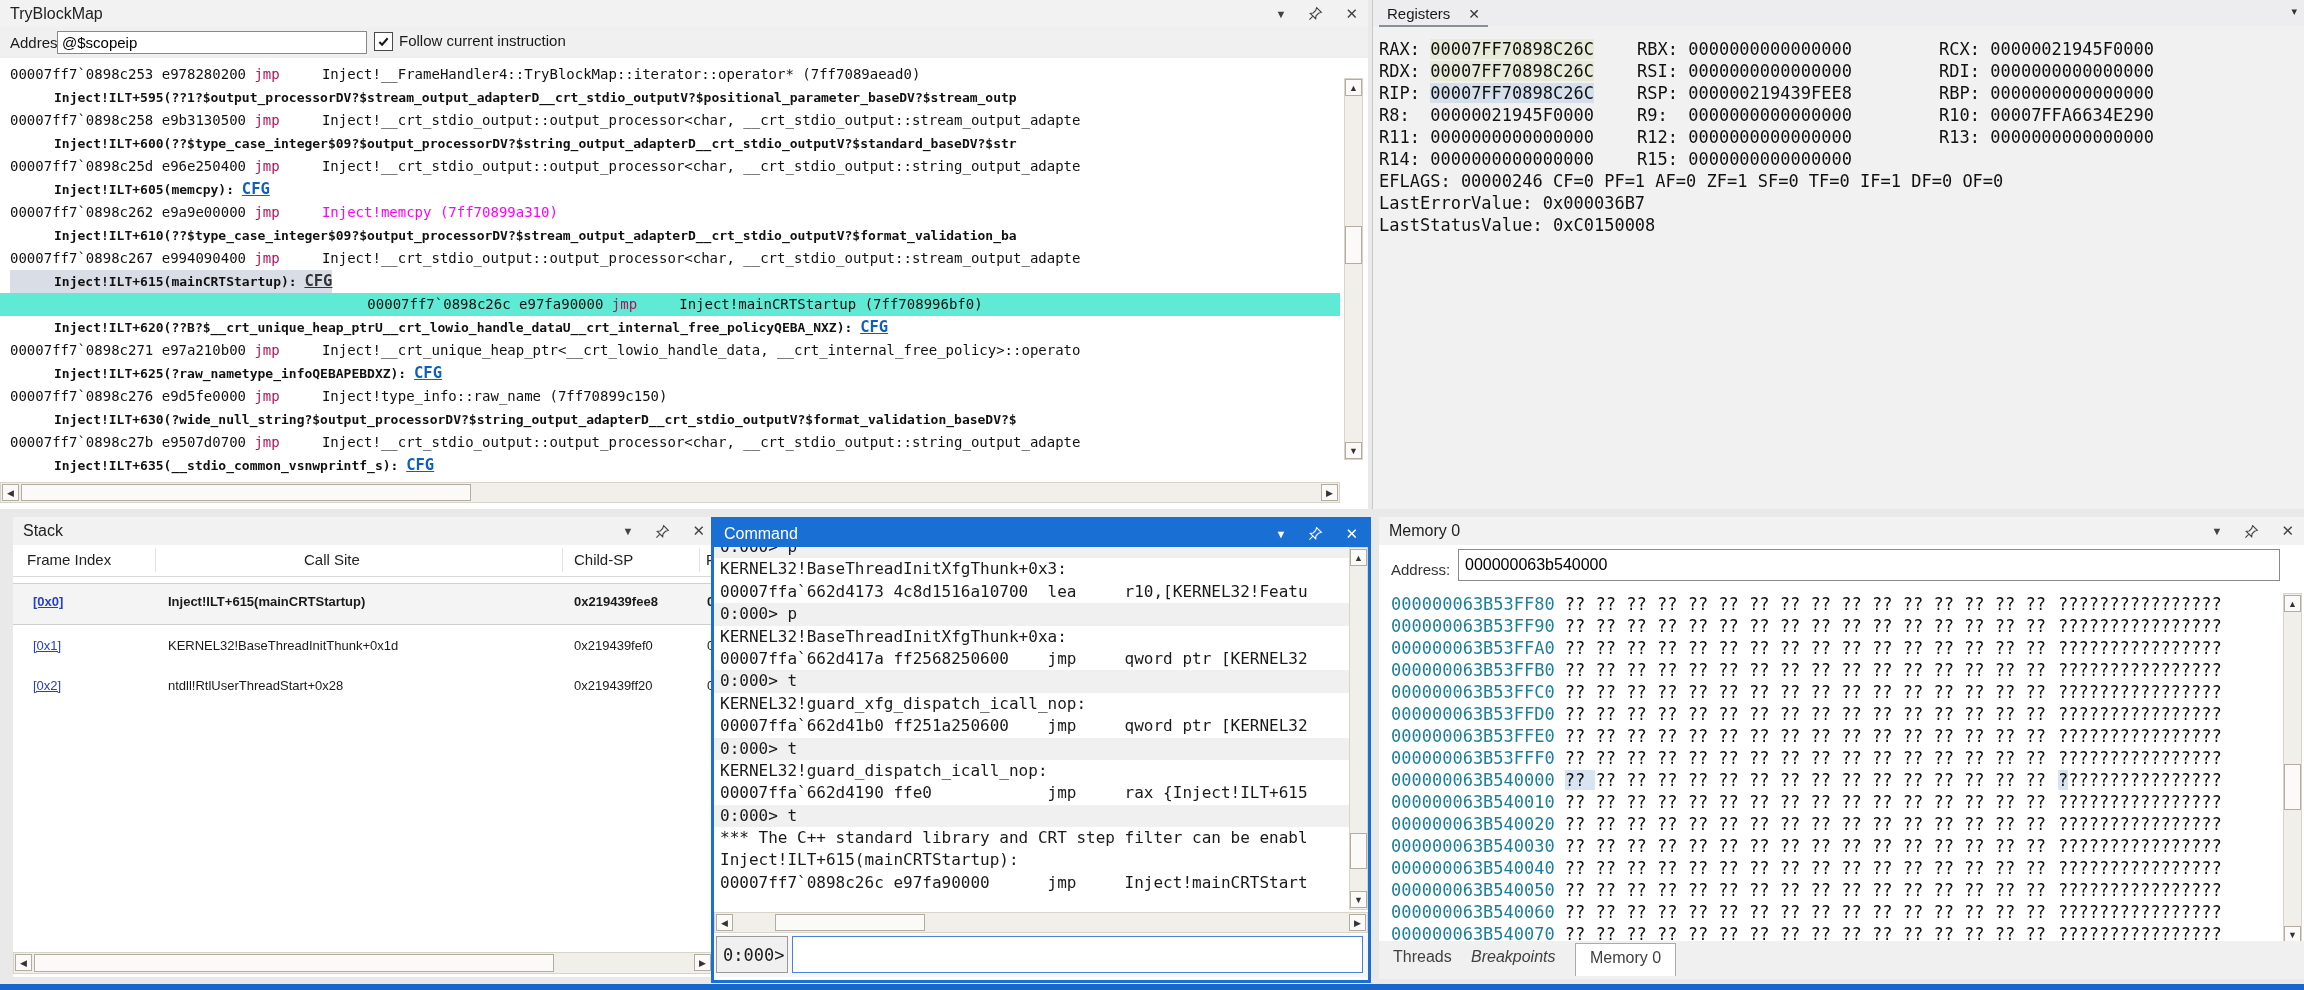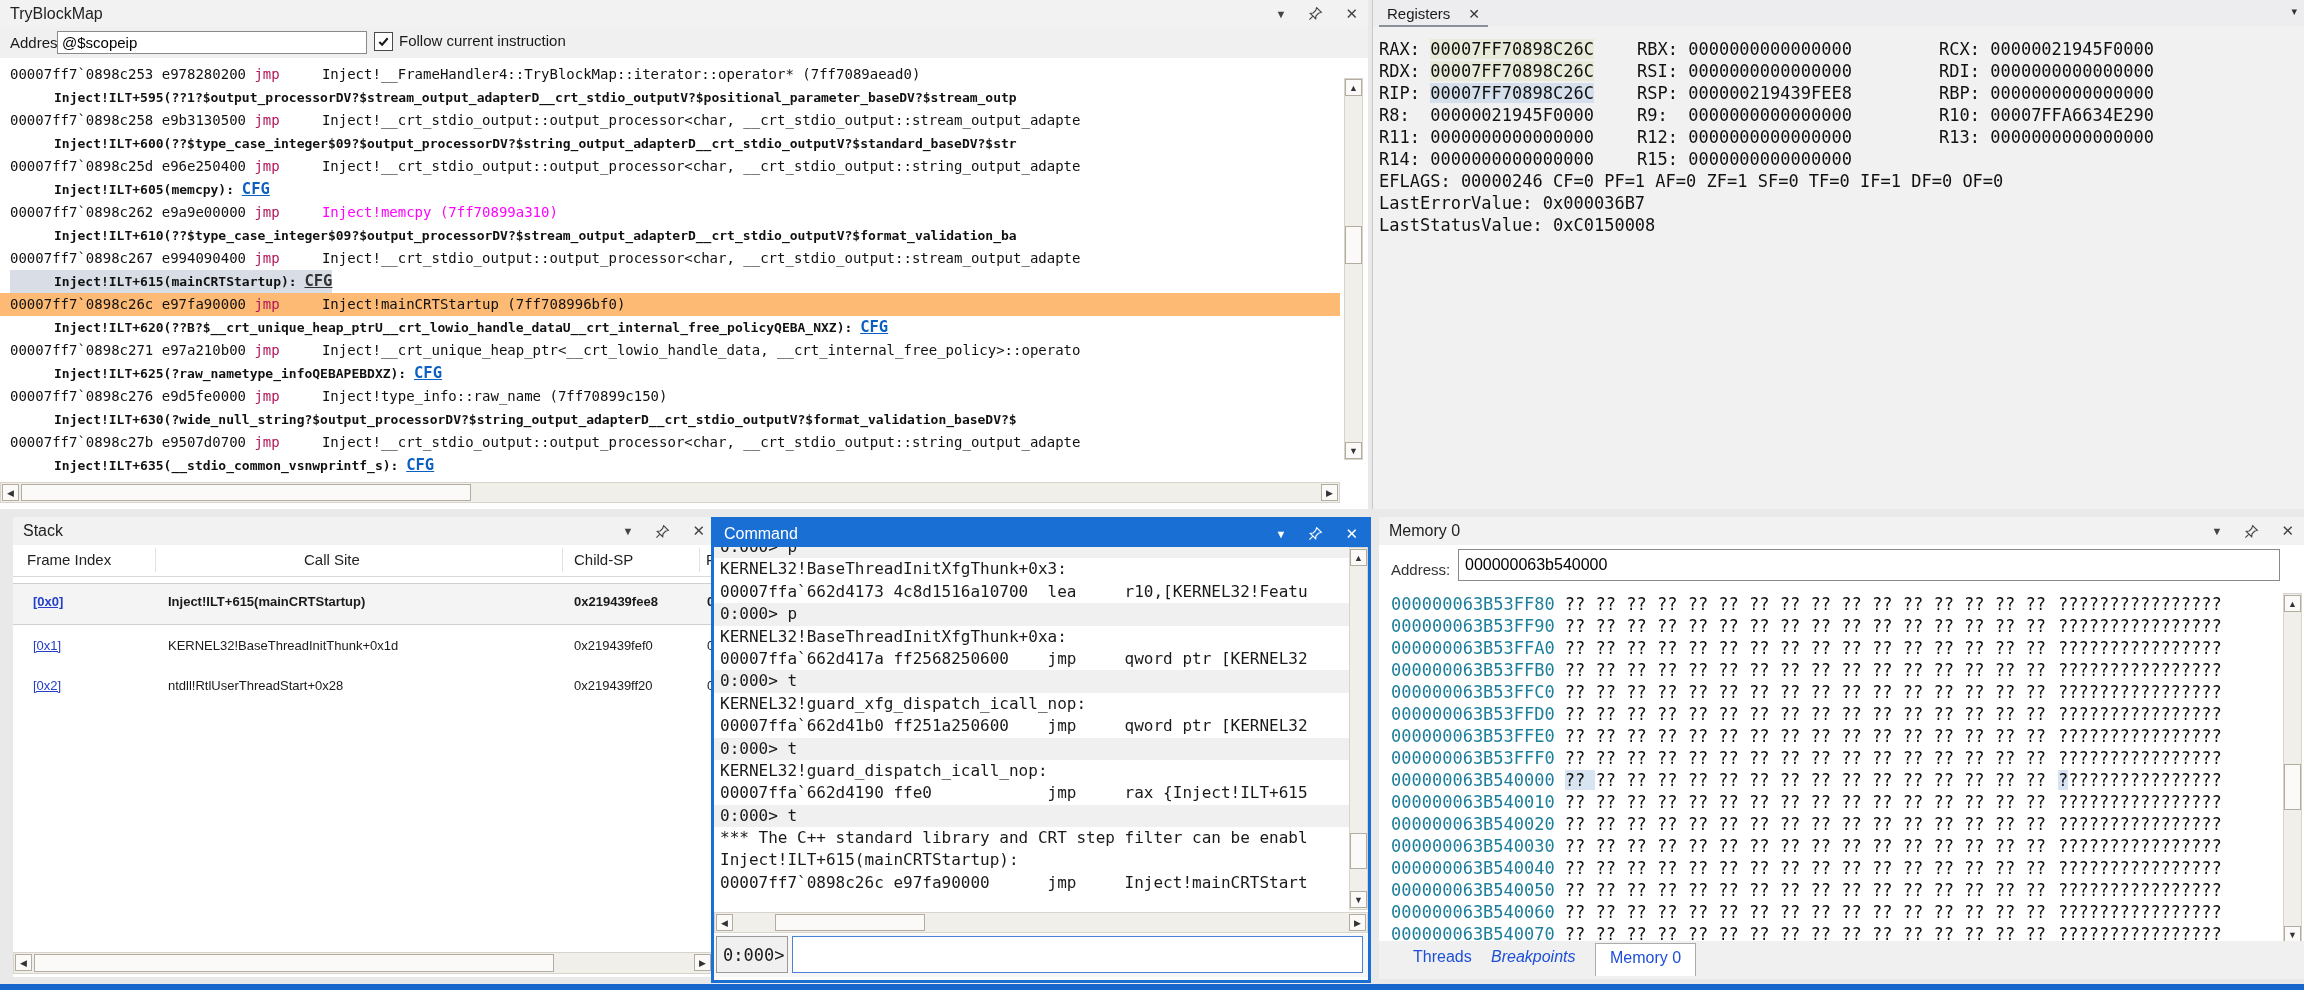--- a/index.html
+++ b/index.html
@@ -20,21 +20,21 @@
   #disasm-addr-input{position:absolute;left:57px;top:4px;width:300px;height:21px;border:1px solid #8A8A8A;
                      font-family:"Liberation Sans",sans-serif;font-size:15px;padding:0 4px;background:#fff;}
   .checkbox{position:absolute;left:374px;top:5px;width:17px;height:17px;border:1px solid #4a4a4a;background:#fff;
             display:flex;align-items:center;justify-content:center;}
   #follow-label{position:absolute;left:399px;top:5px;font-size:15px;}
   #disasm-lines{position:absolute;left:0;top:58px;width:1340px;height:422px;overflow:hidden;background:#fff;
                 font-family:"DejaVu Sans Mono",monospace;font-size:14px;white-space:pre;}
   .dline{height:23px;line-height:23px;padding-left:10px;overflow:hidden;}
   .dline.partial{height:5px;line-height:5px;}
   .psliver{display:inline-block;margin-left:44px;width:1120px;height:4px;border-bottom:2px solid #222;}
-  .dline.current{background:#fdba74;}
+  .dline.current{background:#5eead4;text-align:center;}
   .daddr,.dbytes{color:#111;}
   .dmnem{color:#B4155A;}
   .dop{color:#111;}
   .dop.sym{color:#FF00FF;}
   .dlabelwrap{display:inline-block;padding-left:44px;}
   .dlabelwrap.sel{background:#D9DEE6;}
   .dlabel{font-size:13px;font-weight:bold;color:#111;text-align:center;}
   a.cfg{font-size:15.5px;font-weight:bold;color:#0B5FC0;text-decoration:underline;cursor:pointer;}
   .dlabelwrap.sel a.cfg{color:#333;}
   
@@ -89,21 +89,21 @@
   #mem-addr-input{position:absolute;left:79px;top:4px;width:822px;height:32px;border:1px solid #8A8A8A;box-sizing:border-box;
                   font-family:"Liberation Sans",sans-serif;font-size:16px;padding:0 6px;}
   #mem-dump{position:absolute;left:12px;top:76px;width:876px;height:352px;overflow:hidden;
             font-family:"DejaVu Sans Mono",monospace;font-size:17px;white-space:pre;color:#111;}
   .mrow{height:22px;line-height:22px;}
   .maddr{color:#1C7E9B;}
   .mhexs{margin-left:10px;}
   .mascii{margin-left:12px;}
   .mcur{background:#D8E4F2;}
   #mem-tabs{position:absolute;left:0;bottom:0;right:0;height:38px;background:#F0F0F0;font-size:16px;}
-  .mtab{position:absolute;top:7px;color:#1d4ed8;cursor:pointer;margin-left:20px;}
+  .mtab{position:absolute;top:7px;color:#404040;cursor:pointer;}
   .mtab.active{top:2px;background:#fff;border:1px solid #ABABAB;border-bottom:none;padding:5px 14px 9px 14px;}
   
   #statusbar{position:absolute;left:0;top:984px;width:2304px;height:6px;background:#1766CC;}
 </style>
 </head>
 <body>
 
 <div id="app">
 
   <section class="panel" id="disasm">

